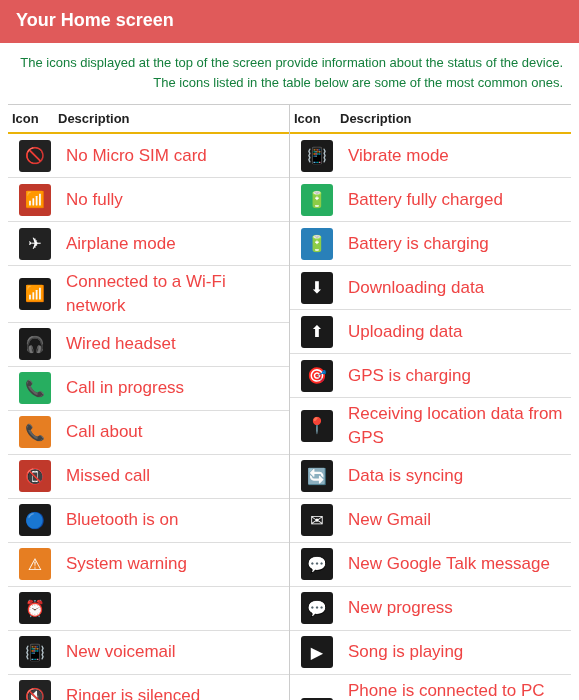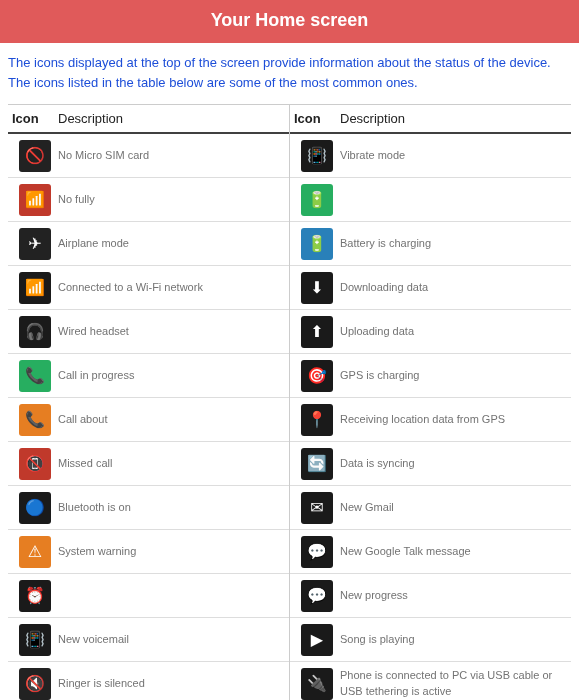--- a/index.html
+++ b/index.html
@@ -7,57 +7,57 @@
       width: 579px;
       min-height: 700px;
       background: #fff;
       font-family: Arial, sans-serif;
       font-size: 13px;
       color: #222;
     }
     .header {
       background: #e05a5a;
       padding: 10px 16px 12px 16px;
-      text-align: center;
     }
     .header-title {
       color: #fff;
       font-size: 18px;
       font-weight: bold;
     }
     .intro {
       padding: 10px 16px 12px 8px;
       font-size: 13px;
       line-height: 1.5;
-      color: #1d4ed8;
+      color: #15803d;
+      text-align: right;
     }
     .table-container {
       display: flex;
       flex-direction: row;
       padding: 0 8px;
     }
     .col {
       flex: 1;
       border-top: 1px solid #ccc;
     }
     .col-header {
       display: flex;
       flex-direction: row;
-      border-bottom: 2px solid #404040;
+      border-bottom: 2px solid #eab308;
       padding: 6px 4px;
       font-weight: bold;
       font-size: 13px;
     }
     .col-header .h-icon {
       width: 46px;
       font-weight: bold;
     }
     .col-header .h-desc {
       flex: 1;
-      font-weight: normal;
+      font-weight: bold;
     }
     .row {
       display: flex;
       flex-direction: row;
       align-items: center;
       border-bottom: 1px solid #ddd;
       min-height: 44px;
       padding: 4px 4px;
     }
     .icon-cell {
@@ -70,23 +70,24 @@
       width: 32px;
       height: 32px;
       display: flex;
       align-items: center;
       justify-content: center;
       border-radius: 3px;
       font-size: 16px;
     }
     .desc-cell {
       flex: 1;
-      font-size: 11px;
+      font-size: 17px;
       line-height: 1.4;
-      color: #737373;
+      color: #ef4444;
+      margin-left: 8px;
     }
     .divider-v {
       width: 1px;
       background: #ccc;
       align-self: stretch;
     }
     
     .bg-black { background: #222; color: #fff; }
     .bg-red { background: #c0392b; color: #fff; }
     .bg-green { background: #27ae60; color: #fff; }
@@ -204,20 +205,21 @@
         <div class="row">
           <div class="icon-cell">
             <div class="icon-box bg-dark">📳</div>
           </div>
           <div class="desc-cell">Vibrate mode</div>
         </div>
         <div class="row">
           <div class="icon-cell">
             <div class="icon-box bg-green">🔋</div>
           </div>
+          <div class="desc-cell">Battery fully charged</div>
         </div>
         <div class="row">
           <div class="icon-cell">
             <div class="icon-box bg-blue">🔋</div>
           </div>
           <div class="desc-cell">Battery is charging</div>
         </div>
         <div class="row">
           <div class="icon-cell">
             <div class="icon-box bg-dark">⬇</div>

